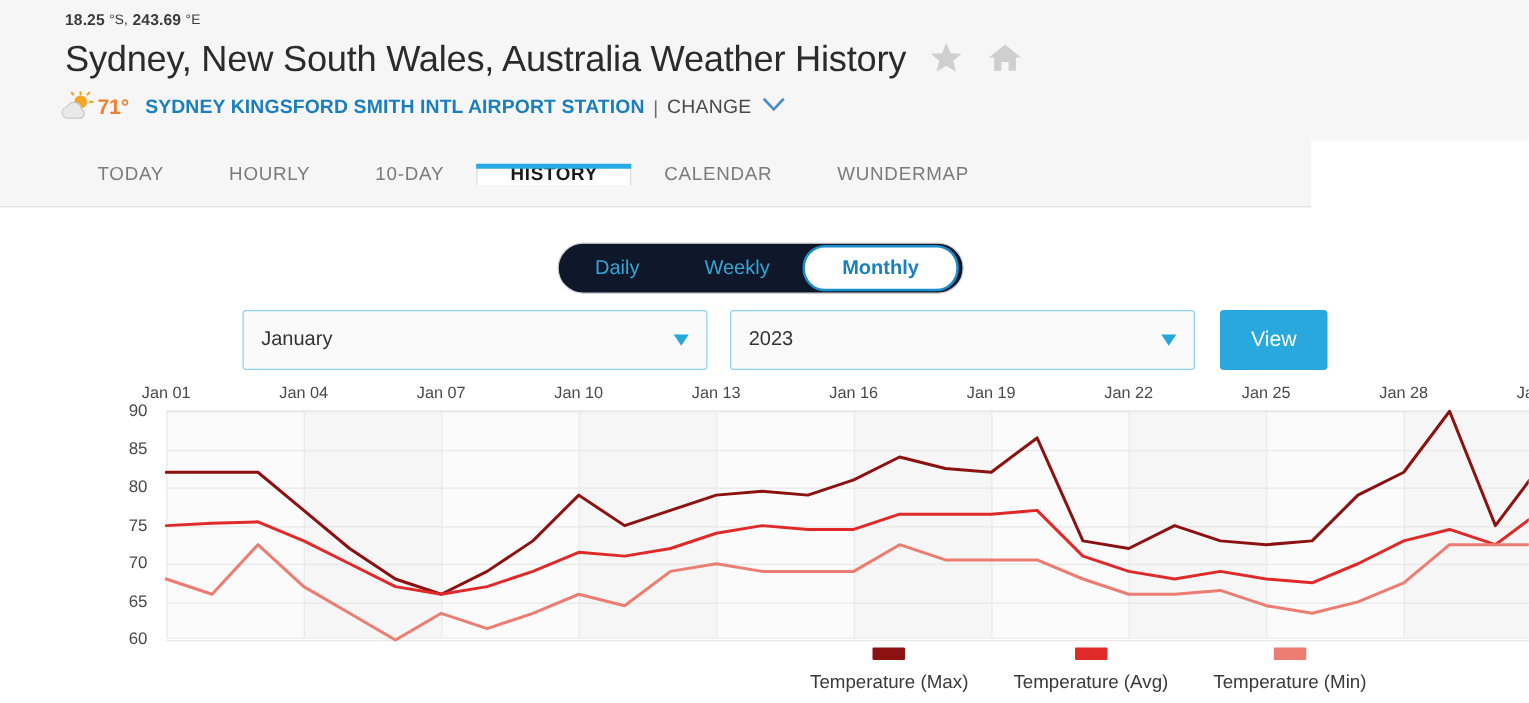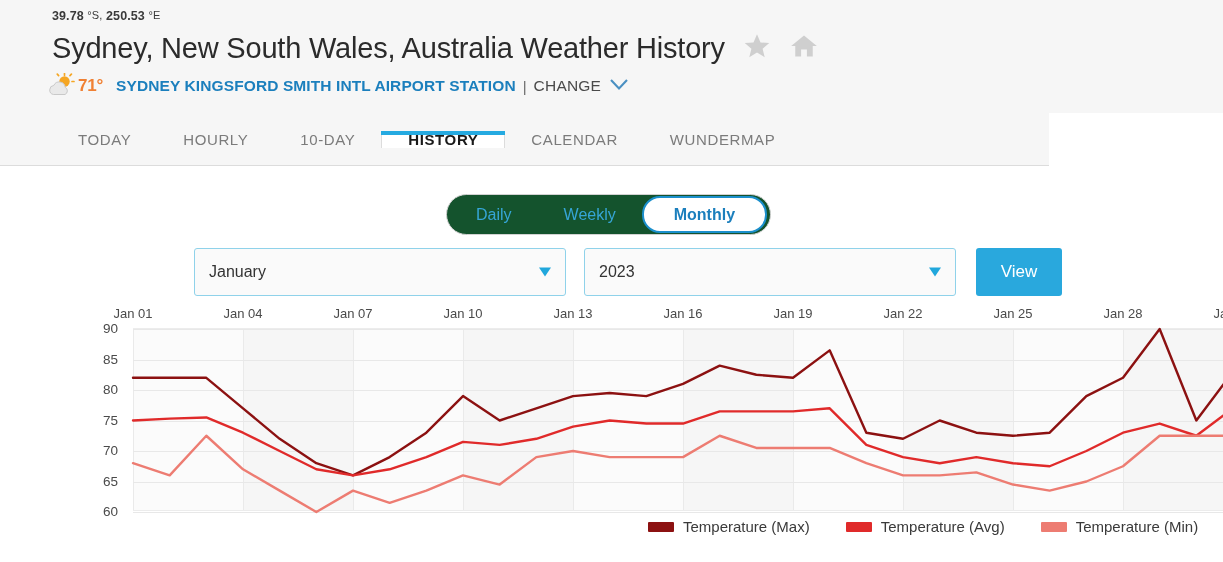--- a/index.html
+++ b/index.html
@@ -64,21 +64,21 @@
     content: ""; position: absolute; left: -1px; right: -1px; top: 0;
     height: 4px; background: #25aae1;
   }
 
   
   .body-area { position: absolute; left: 0; top: 166px; width: 1223px; height: 396px; background: #fff; }
 
   .seg-wrap { position: absolute; left: 446px; top: 28px; }
   .segmented {
     display: flex; align-items: center; height: 41px;
-    border: 1px solid #d2d2d2; border-radius: 21px; background: #14532d;
+    border: 1px solid #d2d2d2; border-radius: 21px; background: #0f172a;
     padding: 0 3px;
   }
   .seg-btn {
     font-size: 16px; color: #36a5d6; padding: 0 26px; height: 35px;
     display: flex; align-items: center; justify-content: center;
     border-radius: 18px; cursor: pointer; white-space: nowrap;
   }
   .seg-btn.active {
     color: #1b7fbd; font-weight: bold; border: 2px solid #1b8fcc;
     background: #fff; padding: 0 30px; height: 37px;
@@ -121,34 +121,34 @@
   .ylabels { position: absolute; left: 0; top: 22px; width: 80px; height: 183px; }
   .ylabel {
     position: absolute; right: 10px; transform: translateY(-50%);
     font-size: 13.5px; color: #4a4a4a;
   }
   svg.series { position: absolute; left: 0; top: 0; overflow: visible; }
 
   .legend {
     position: absolute; left: 600px; top: 212px; display: flex; align-items: center; gap: 36px;
   }
-  .legend-item { display: flex; align-items: center; gap: 9px; }
+  .legend-item { display: flex; align-items: center; gap: 9px; flex-direction: column; }
   .swatch { width: 26px; height: 10px; border-radius: 1px; display: block; }
   .legend-label { font-size: 15px; color: #3a3a3a; white-space: nowrap; }
 </style>
 </head>
 <body>
 
 <div class="page">
 
   <div class="header">
     <div class="coords">
-      <span>39.78</span>
+      <span>18.25</span>
       <span class="deg">°S,</span>
-      <span>250.53</span>
+      <span>243.69</span>
       <span class="deg">°E</span>
     </div>
 
     <div class="title-row">
       <h1 class="page-title">Sydney, New South Wales, Australia Weather History</h1>
       <span class="icon-star">
         <svg width="28" height="28" viewBox="0 0 24 24">
             <polygon points="12,2 15,9 22.5,9.4 16.8,14.3 18.6,21.6 12,17.6 5.4,21.6 7.2,14.3 1.5,9.4 9,9" fill="#cfcfcf"></polygon>
           </svg>
       </span>

